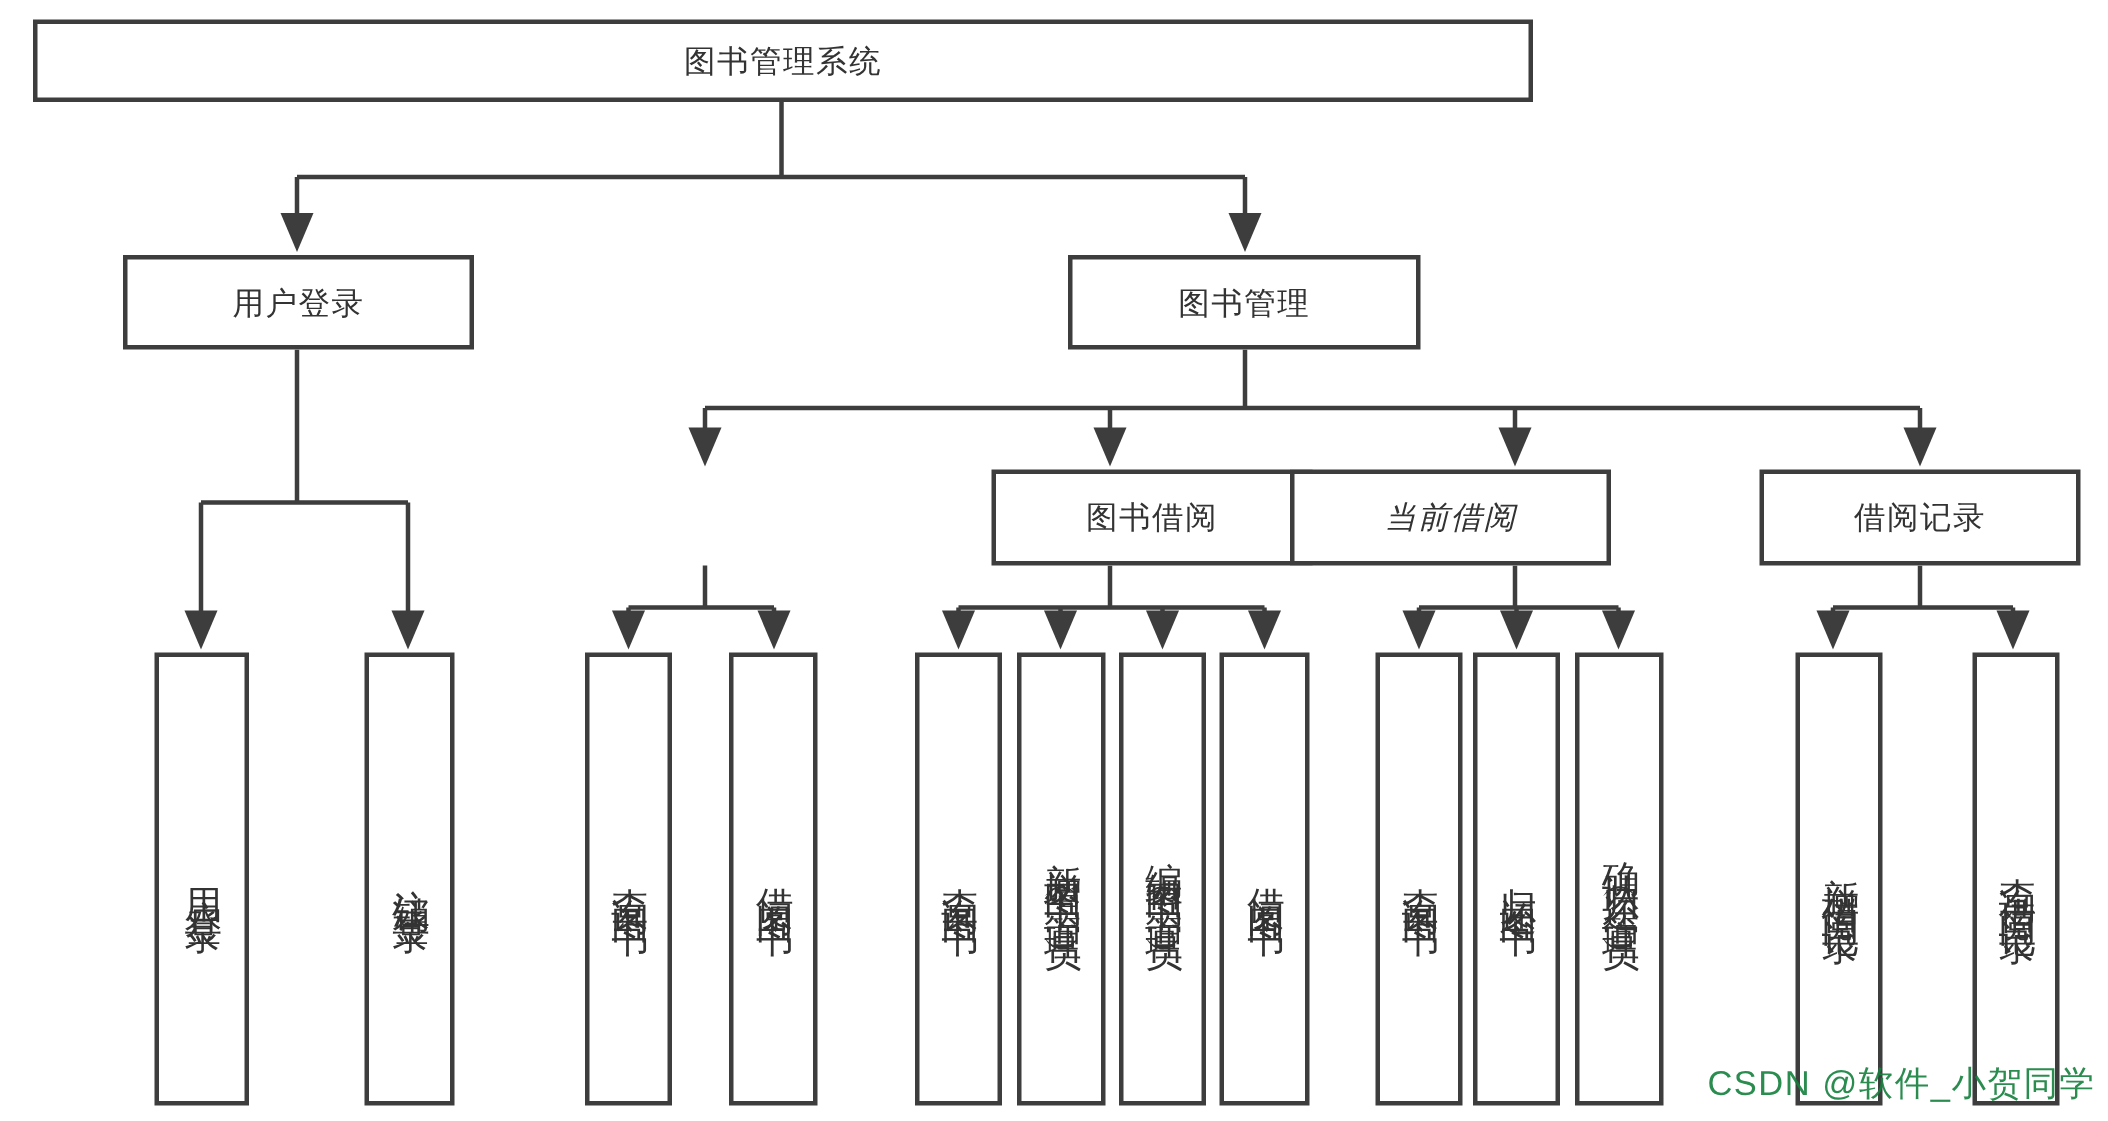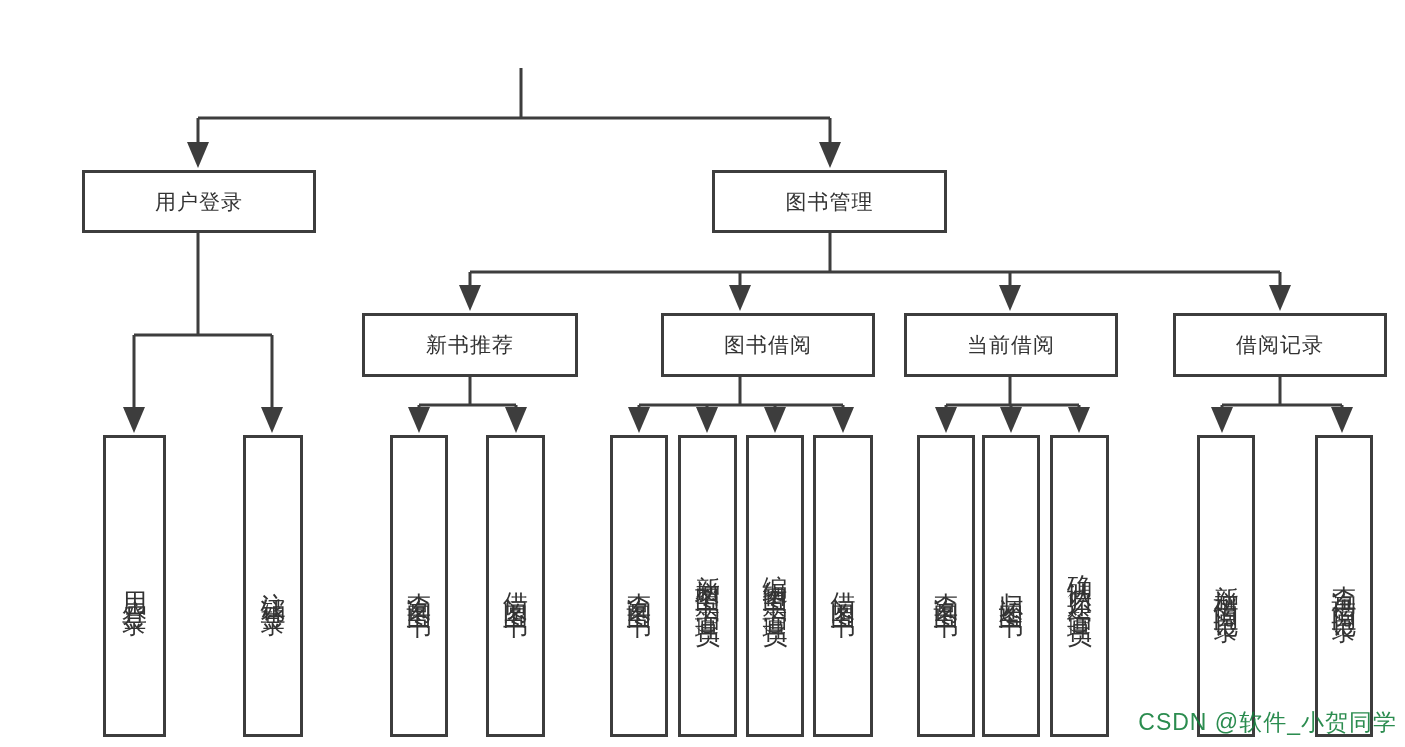--- a/index.html
+++ b/index.html
@@ -44,21 +44,21 @@
     line-height: 1;
     color: #333333;
     white-space: nowrap;
   }
   
   .b-root      { left: 22px;   top: 13px;  width: 1000px; height: 55px; }
   .b-userlogin { left: 82px;   top: 170px; width: 234px;  height: 63px; }
   .b-bookmgmt  { left: 712px;  top: 170px; width: 235px;  height: 63px; }
   .b-l3-1      { left: 362px;  top: 313px; width: 216px;  height: 64px; }
   .b-l3-2      { left: 633px;  top: 313px; width: 214px;  height: 64px; margin-left: 28px; }
-  .b-l3-3      { left: 904px;  top: 313px; width: 214px;  height: 64px; }
+  .b-l3-3      { left: 860px;  top: 313px; width: 214px;  height: 64px; font-style: italic; }
   .b-l3-4      { left: 1173px; top: 313px; width: 214px;  height: 64px; font-family: Liberation Mono, monospace; }
   .leaf        { top: 435px;   height: 302px; }
   .lf1  { left: 103px;  width: 63px; }
   .lf2  { left: 243px;  width: 60px; }
   .lf3  { left: 390px;  width: 58px; }
   .lf4  { left: 486px;  width: 59px; }
   .lf5  { left: 610px;  width: 58px; }
   .lf6  { left: 678px;  width: 59px; }
   .lf7  { left: 746px;  width: 58px; }
   .lf8  { left: 813px;  width: 60px; }
@@ -119,31 +119,31 @@
       <polygon points="775,433 764,407 786,407"></polygon>
       <polygon points="843,433 832,407 854,407"></polygon>
       <polygon points="946,433 935,407 957,407"></polygon>
       <polygon points="1011,433 1000,407 1022,407"></polygon>
       <polygon points="1079,433 1068,407 1090,407"></polygon>
       <polygon points="1222,433 1211,407 1233,407"></polygon>
       <polygon points="1342,433 1331,407 1353,407"></polygon>
     </g>
   </svg>
 
+  <div class="node hnode b-root">
+    <span>图书管理系统</span>
+  </div>
 
   <div class="node hnode b-userlogin">
     <span>用户登录</span>
   </div>
   <div class="node hnode b-bookmgmt">
     <span>图书管理</span>
   </div>
 
-  <div class="node hnode b-l3-1">
-    <span>新书推荐</span>
-  </div>
   <div class="node hnode b-l3-2">
     <span>图书借阅</span>
   </div>
   <div class="node hnode b-l3-3">
     <span>当前借阅</span>
   </div>
   <div class="node hnode b-l3-4">
     <span>借阅记录</span>
   </div>
 

